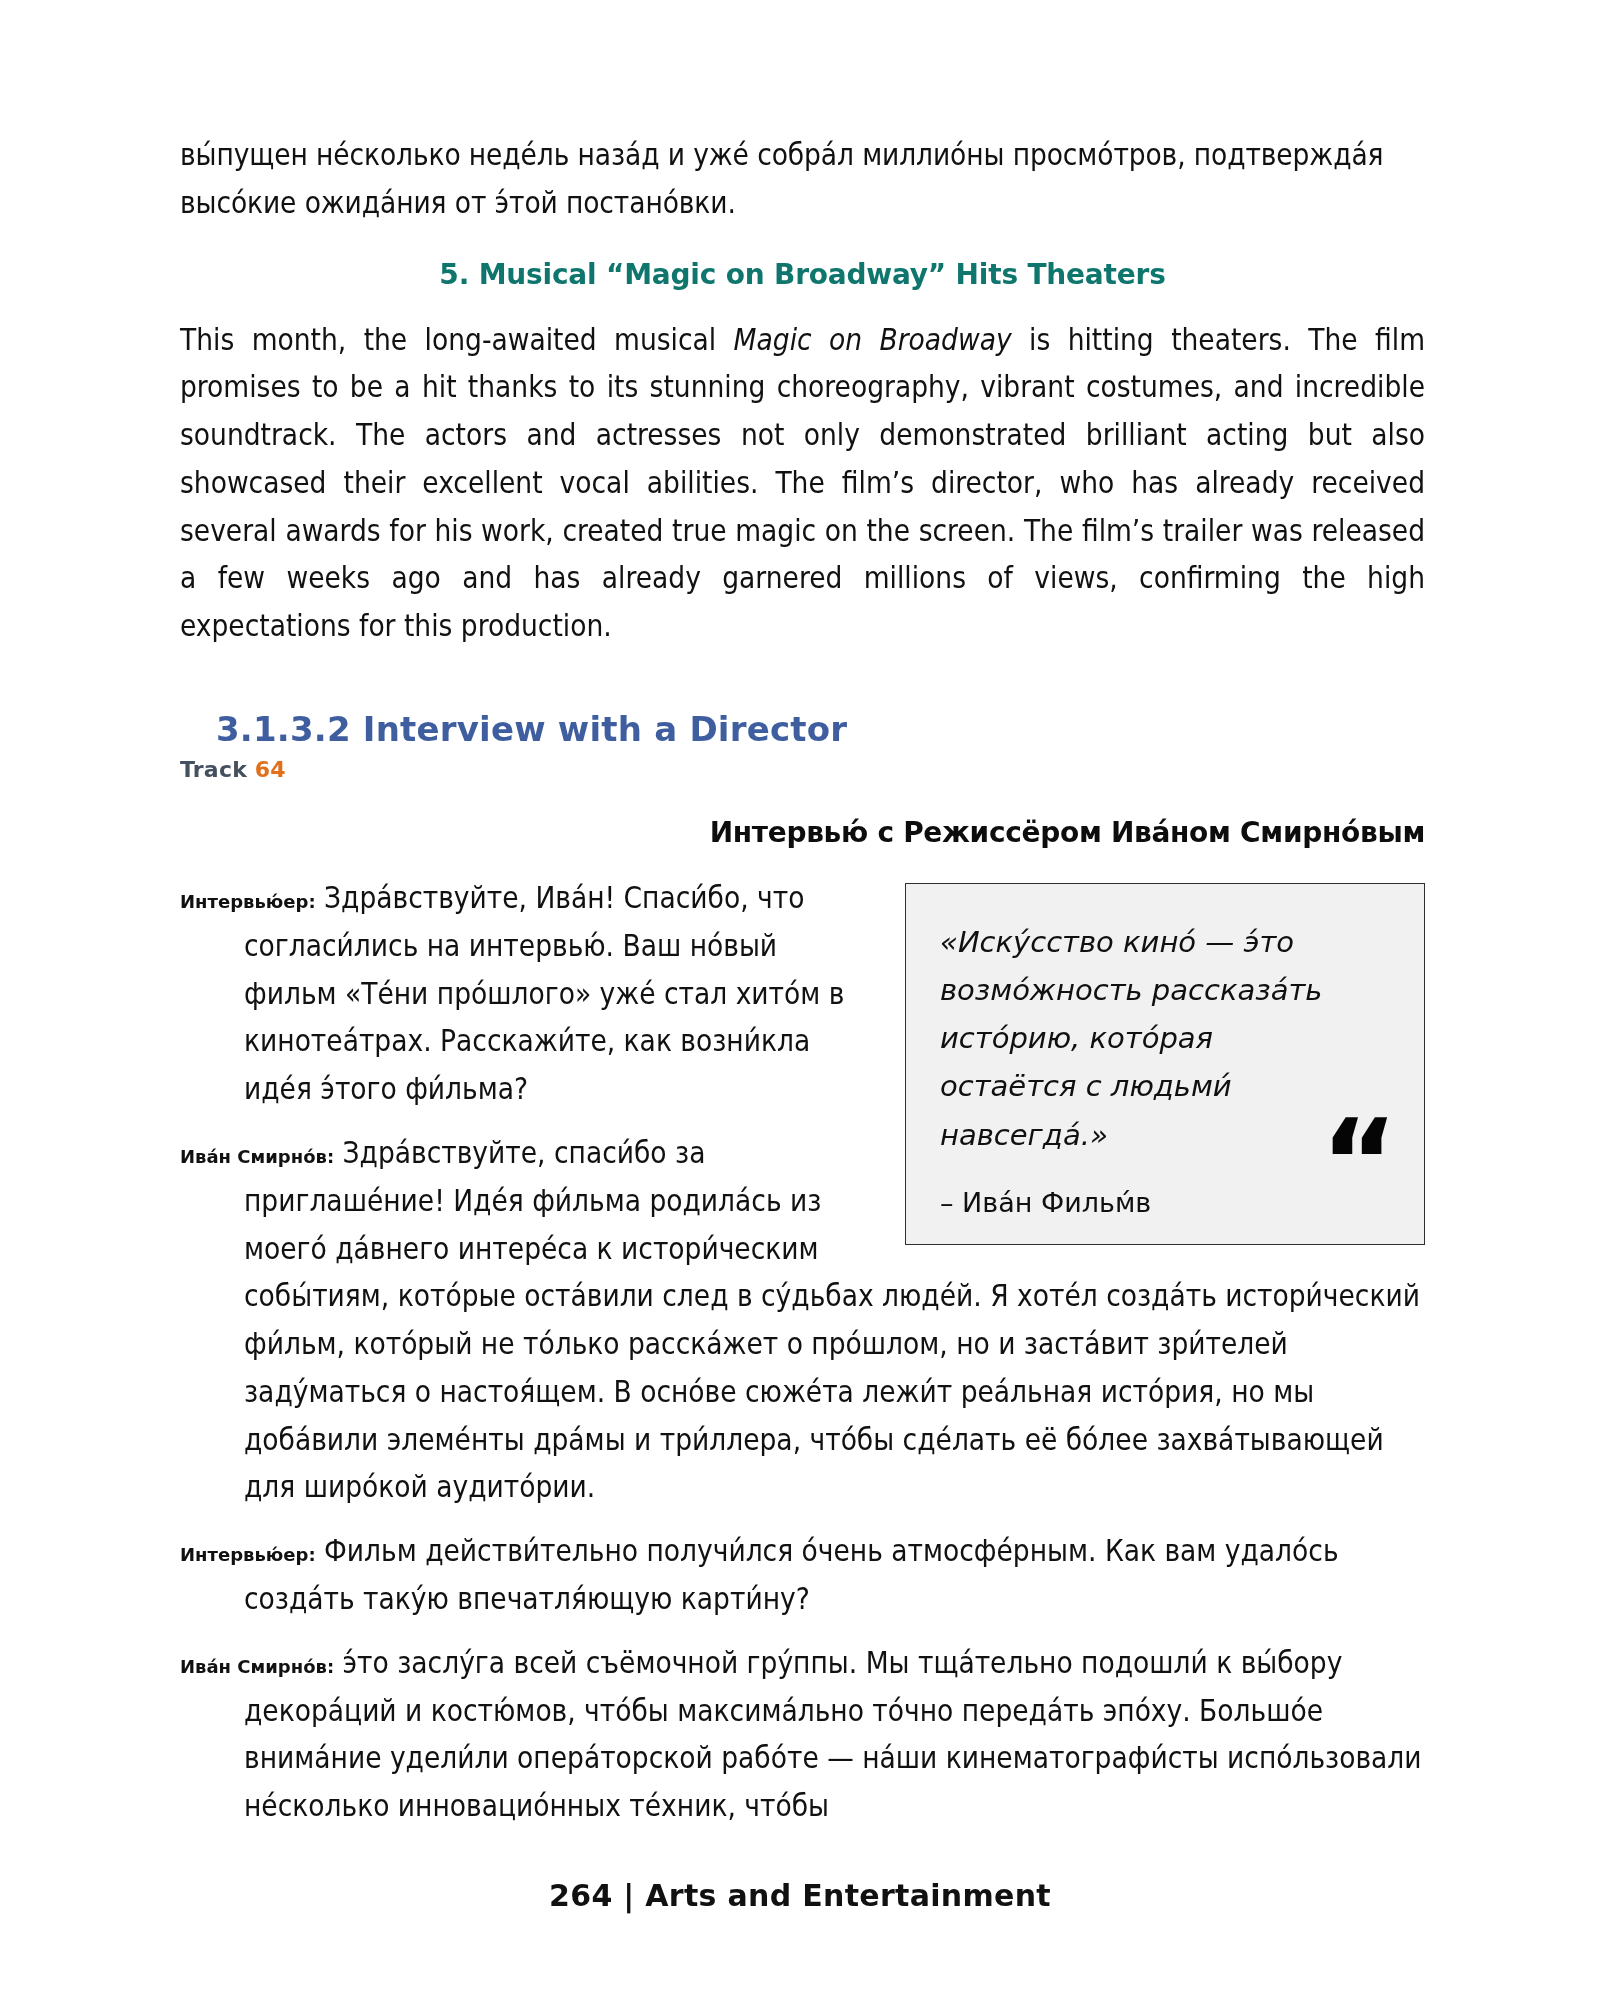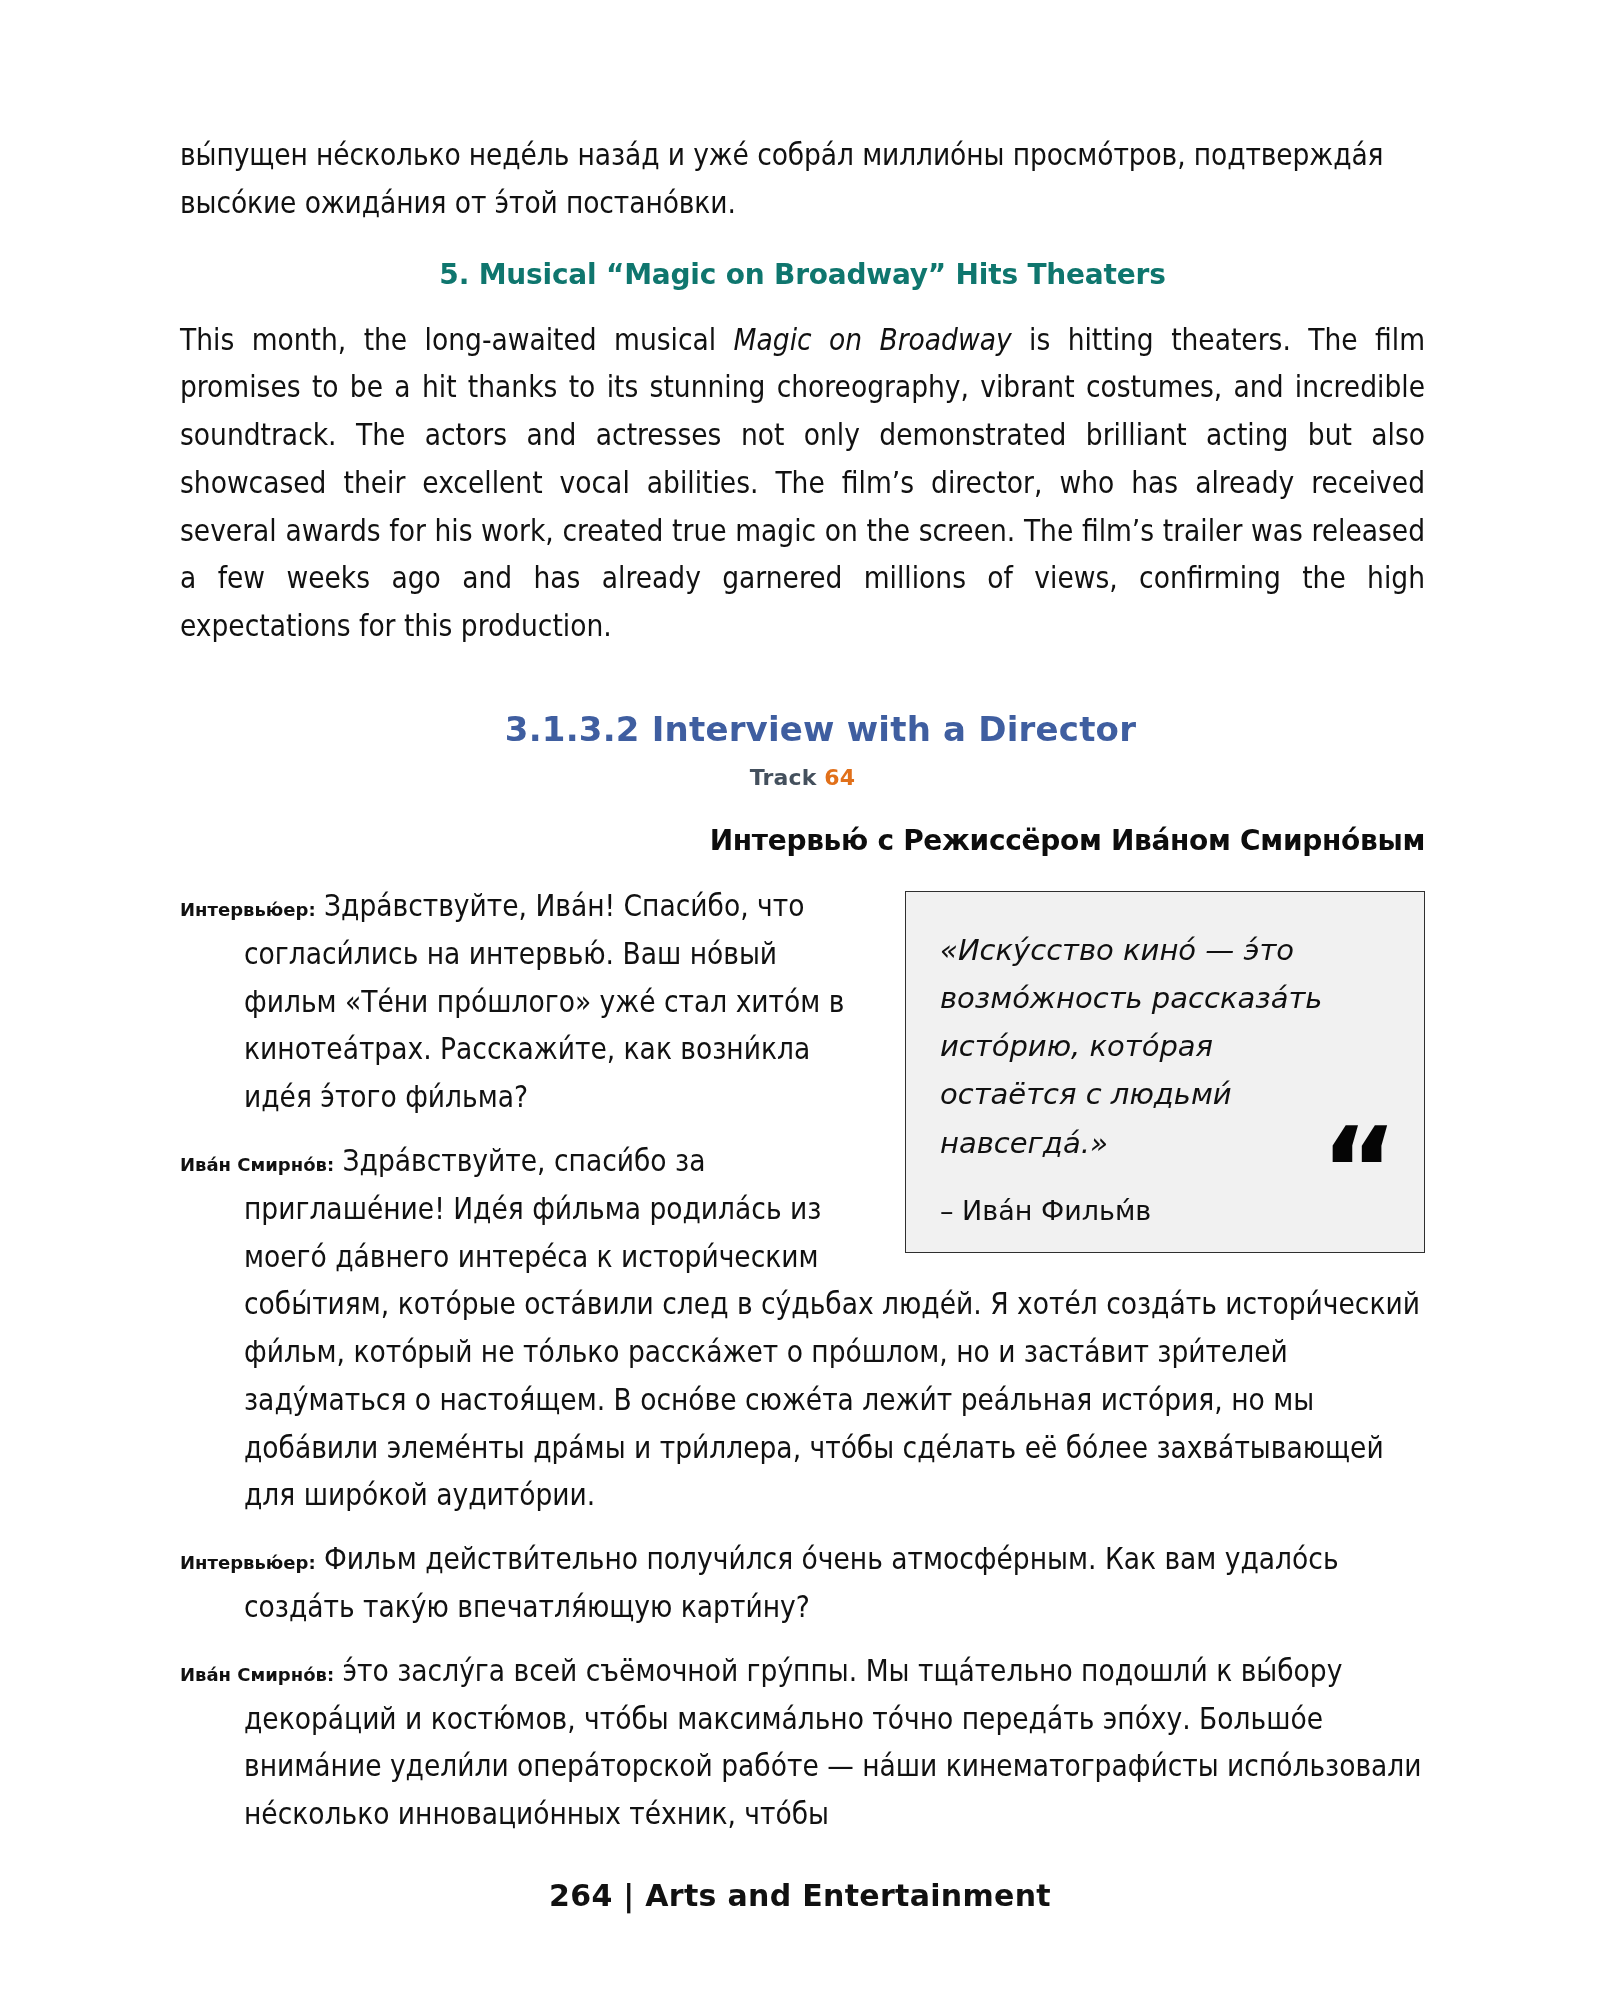--- a/index.html
+++ b/index.html
@@ -70,27 +70,26 @@
   .en-para i { font-style: italic; }
 
   
   .section-heading {
     margin: 58px 0 0 36px;
     font-family: "DejaVu Sans", sans-serif;
     font-weight: 700;
     font-size: 34px;
     color: #3f5ea0;
     letter-spacing: 0.2px;
-    text-align: center;
   }
 
   
   .track-row {
-    margin-top: 16px;
-    text-align: center;
+    margin-top: 8px;
+    text-align: left;
     font-family: "DejaVu Sans", sans-serif;
     font-size: 22px;
     font-weight: 600;
   }
   .track-word { color: #44505d; font-weight: 600; letter-spacing: 0.2px; }
   .track-num  { color: #e1701a; font-weight: 800; letter-spacing: 0.2px; }
 
   
   .dialog-title {
     margin: 34px 0 26px 0;

